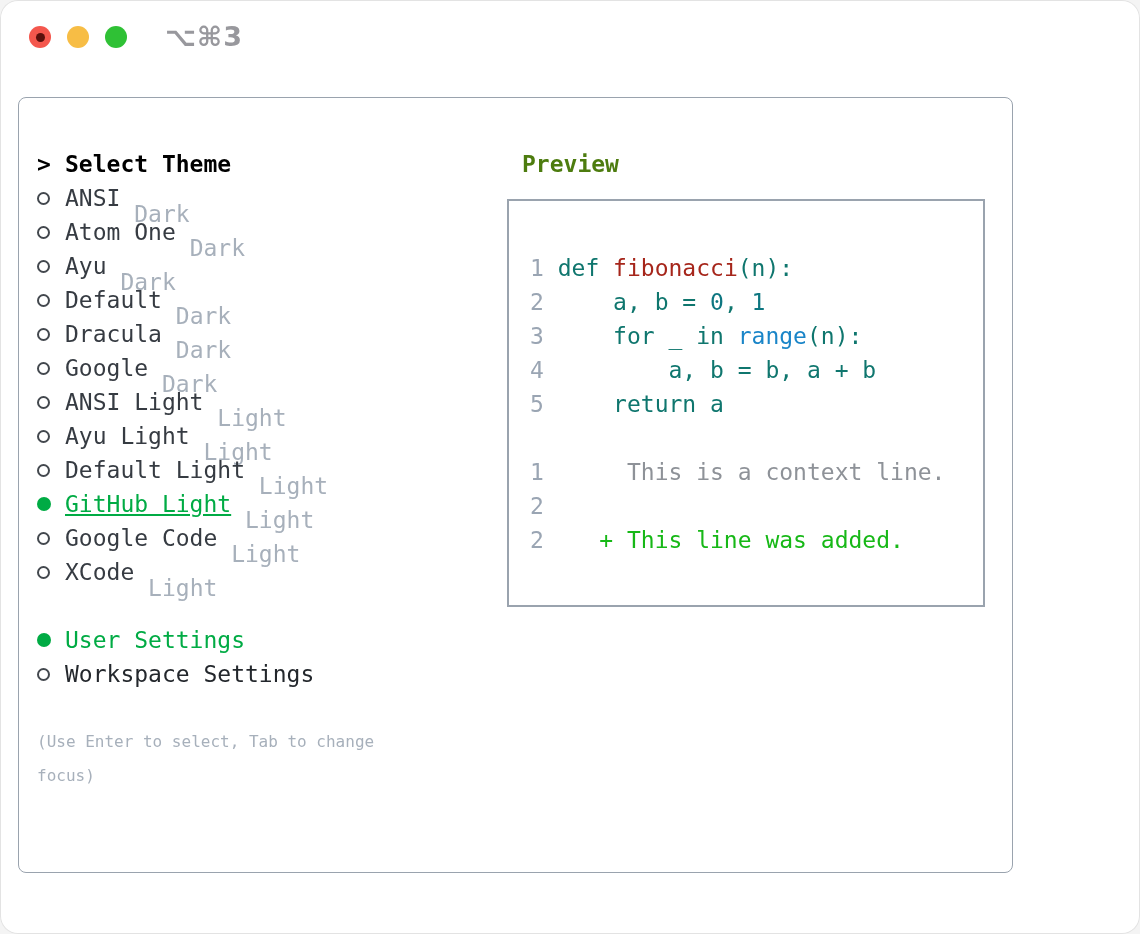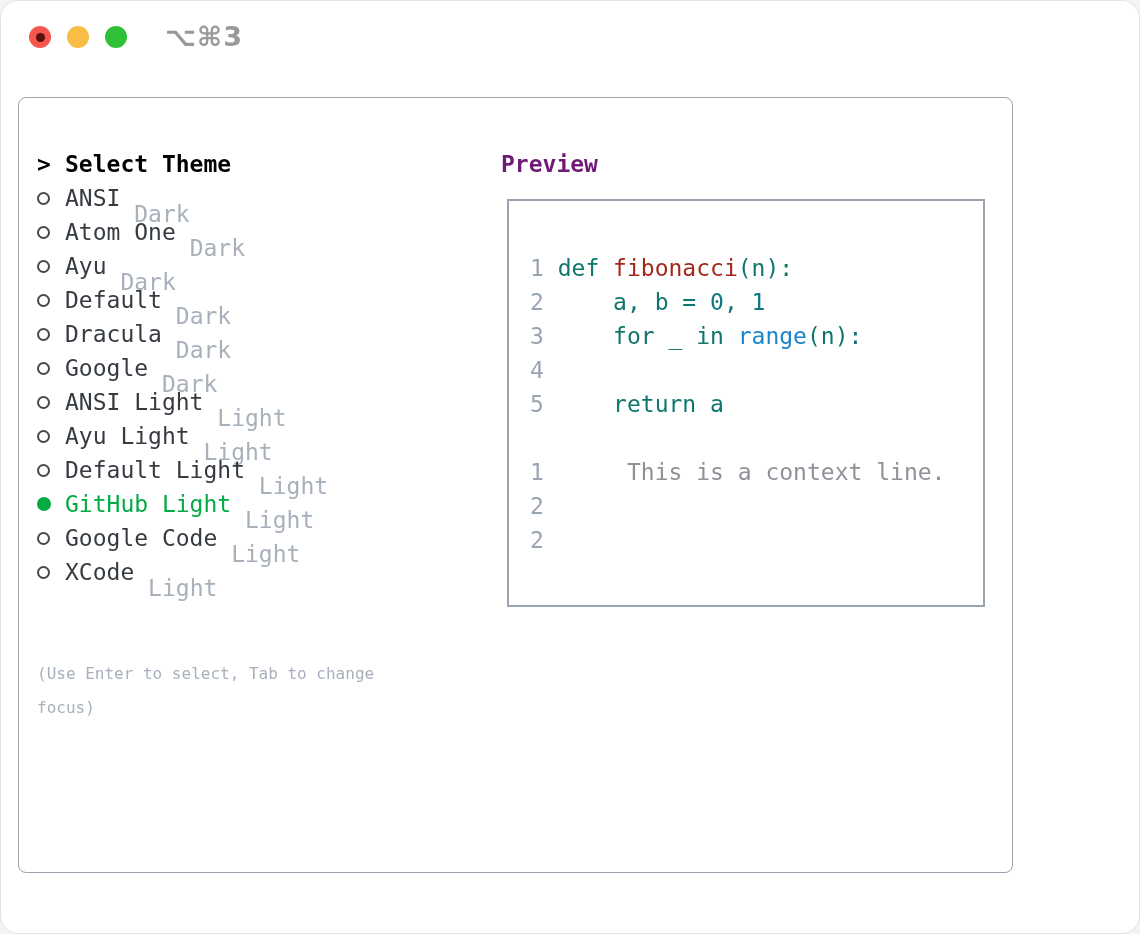--- a/index.html
+++ b/index.html
@@ -32,28 +32,28 @@
   
   .left-col{position:absolute;left:18px;top:49px;font-size:23px;}
   .row{display:flex;align-items:center;height:34px;white-space:pre;}
   .row.blank{height:34px;}
   .marker{width:28px;flex:none;display:flex;align-items:center;}
   .prompt{font-weight:700;color:#000;}
   .heading-label{font-weight:700;color:#000;}
   .dot{width:13px;height:13px;border-radius:50%;border:2.5px solid #43484e;}
   .dot.filled{width:14px;height:14px;border:none;background:var(--sel);}
   .t-name{color:#363b42;}
-  .t-name.sel{color:var(--sel);}
+  .t-name.sel{color:var(--sel);text-decoration:underline;}
   .t-var{color:#a7b0bb;margin-top:32px;}
   .apply-heading{color:#0a0a0a;}
   .apply-label{color:#23272c;}
   .apply-label.sel{color:var(--sel);}
   .hint{margin-top:34px;width:402px;color:#a7b0bb;font-size:16px;line-height:34px;white-space:normal;}
   
-  .preview-heading{position:absolute;left:482px;top:49px;height:34px;display:flex;align-items:center;font-size:23px;font-weight:700;color:#701a75;}
+  .preview-heading{position:absolute;left:503px;top:49px;height:34px;display:flex;align-items:center;font-size:23px;font-weight:700;color:#4d7c0f;}
   .preview-box{
     position:absolute;left:488px;top:101px;width:478px;height:408px;
     border:2px solid var(--border);background:#fff;
   }
   .code{position:absolute;left:21px;top:50px;font-size:23px;}
   .cl{height:34px;display:flex;align-items:center;white-space:pre;}
   .c-ln{color:var(--ln);}
   .c-d{color:#0f766e;}
   .c-fn{color:var(--fn);}
   .c-num{color:var(--num);}
@@ -95,34 +95,38 @@
           <div class="row"><span class="marker"><span class="dot"></span></span><span class="t-name">Ayu Light</span><span class="t-var"> Light</span></div>
           <div class="row"><span class="marker"><span class="dot"></span></span><span class="t-name">Default Light</span><span class="t-var"> Light</span></div>
           <div class="row"><span class="marker"><span class="dot filled"></span></span><span class="t-name sel">GitHub Light</span><span class="t-var"> Light</span></div>
           <div class="row"><span class="marker"><span class="dot"></span></span><span class="t-name">Google Code</span><span class="t-var"> Light</span></div>
           <div class="row"><span class="marker"><span class="dot"></span></span><span class="t-name">XCode</span><span class="t-var"> Light</span></div>
         </div>
 
       <div class="row blank"></div>
 
 
+      <div>
+          <div class="row"><span class="marker"><span class="dot filled"></span></span><span class="apply-label sel">User Settings</span></div>
+          <div class="row"><span class="marker"><span class="dot"></span></span><span class="apply-label">Workspace Settings</span></div>
+        </div>
 
       <div class="hint">(Use Enter to select, Tab to change focus)</div>
     </div>
 
     <div class="preview-heading">Preview</div>
 
     <div class="preview-box">
       <div class="code">
           <div class="cl"><span class="c-ln">1</span><span class="c-d"> def </span><span class="c-fn">fibonacci</span><span class="c-d">(n):</span></div>
           <div class="cl"><span class="c-ln">2</span><span class="c-d">     a, b = </span><span class="c-num">0</span><span class="c-d">, </span><span class="c-num">1</span></div>
           <div class="cl"><span class="c-ln">3</span><span class="c-d">     for _ in </span><span class="c-kw">range</span><span class="c-d">(n):</span></div>
-          <div class="cl"><span class="c-ln">4</span></div>
+          <div class="cl"><span class="c-ln">4</span><span class="c-d">         a, b = b, a + b</span></div>
           <div class="cl"><span class="c-ln">5</span><span class="c-d">     return a</span></div>
           <div class="cl"></div>
           <div class="cl"><span class="c-ln">1</span><span class="c-ctx">      This is a context line.</span></div>
           <div class="cl"><span class="c-ln">2</span><span class="c-d">    </span></div>
-          <div class="cl"><span class="c-ln">2</span><span class="c-d">    </span></div>
+          <div class="cl"><span class="c-ln">2</span><span class="c-d">    </span><span class="c-add">+ This line was added.</span></div>
         </div>
     </div>
 
   </div>
 </div>
 
 </body></html>

